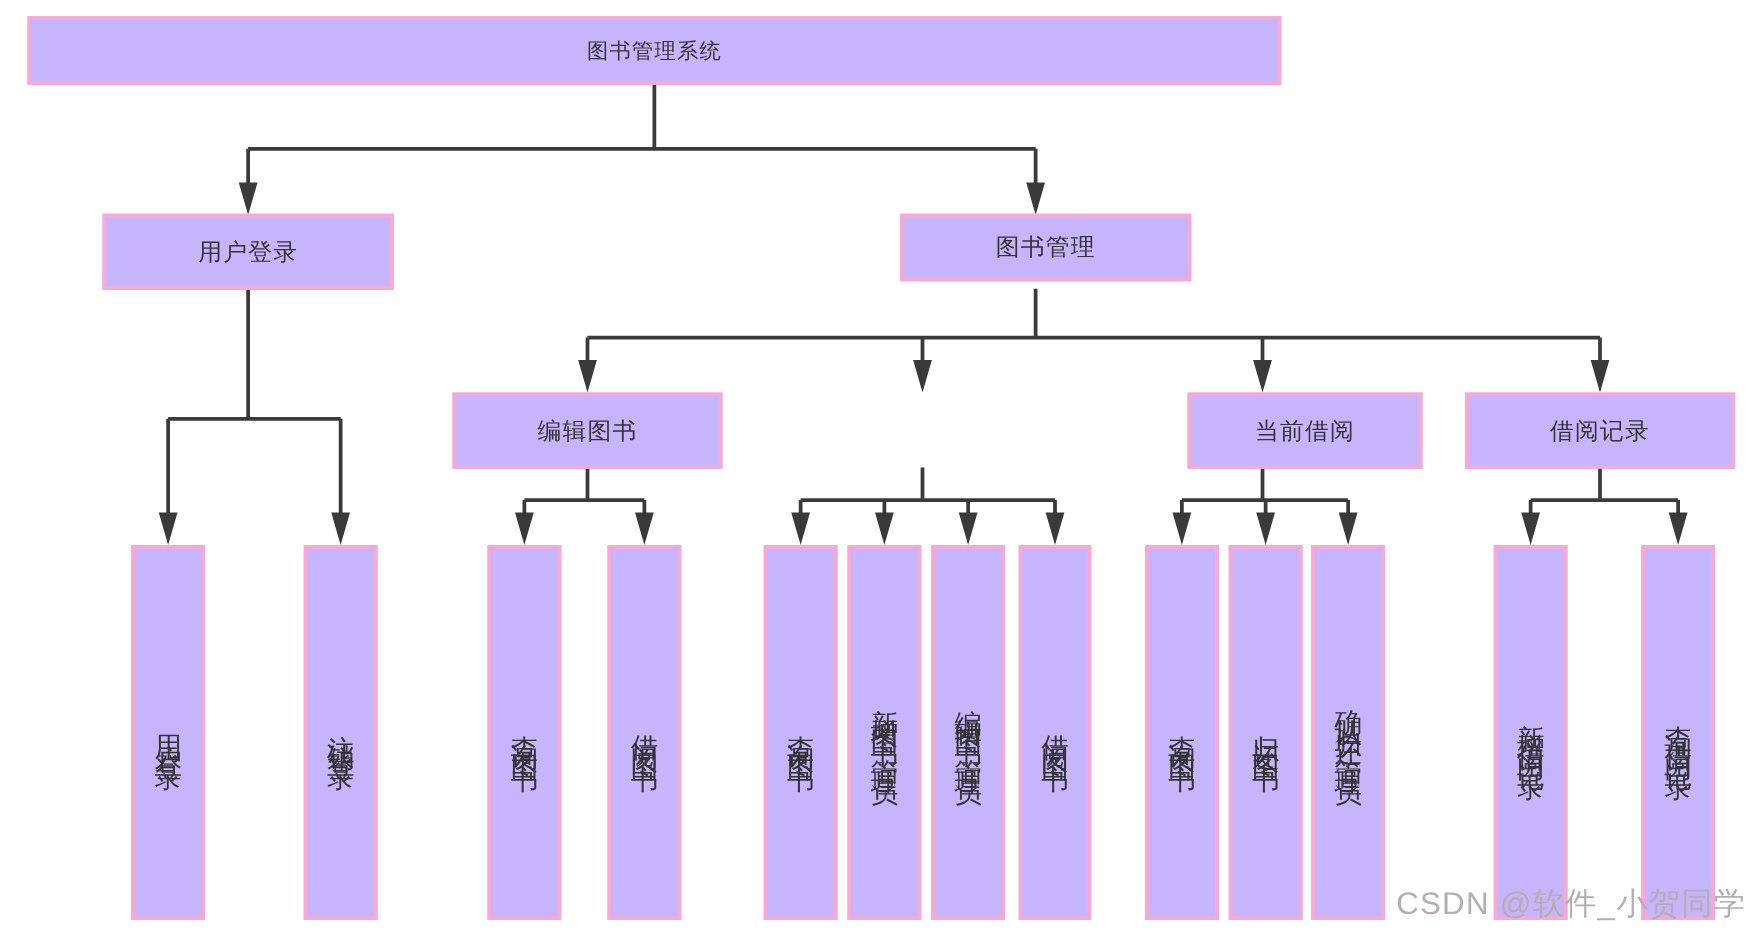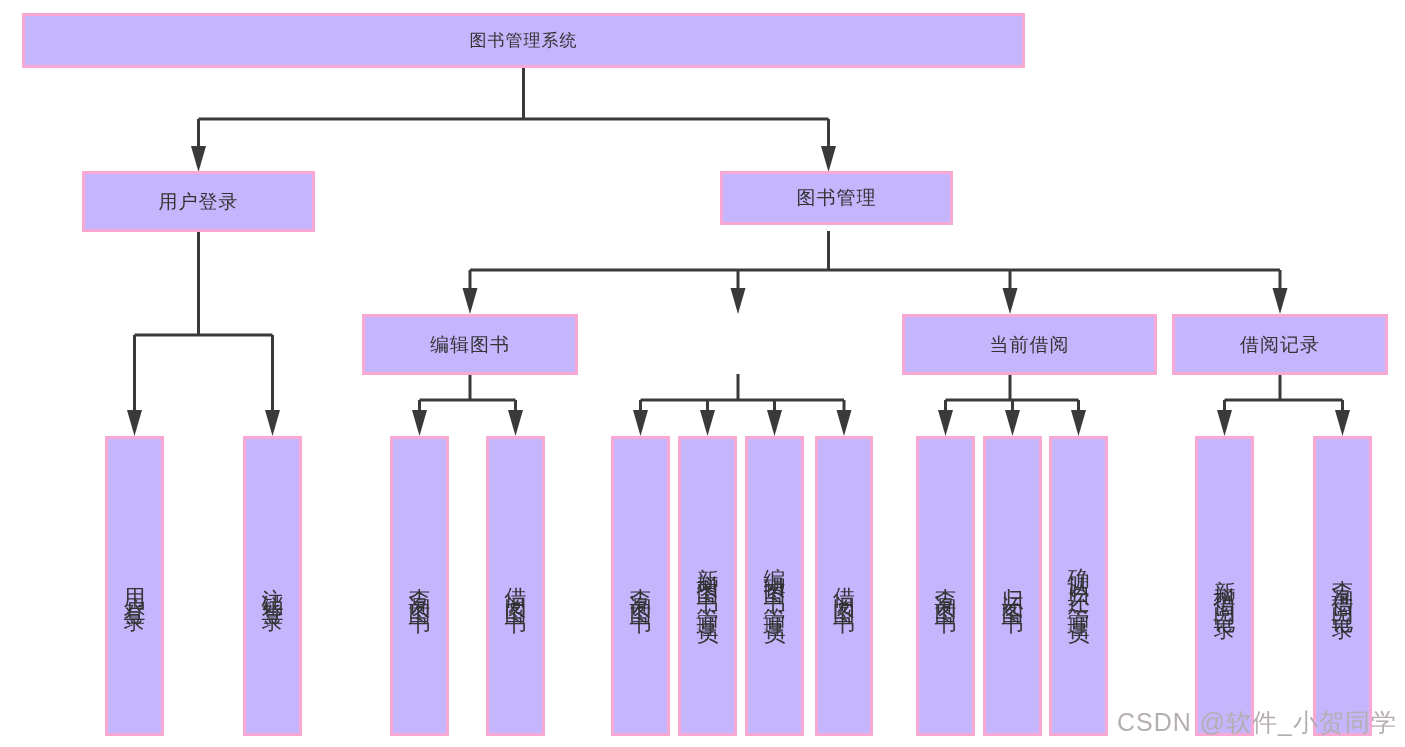--- a/index.html
+++ b/index.html
@@ -69,21 +69,21 @@
       <path d="M1342.5,436 l-7.5,-26 h15 z"></path>
     </g>
   </svg>
 
   <div class="node root-node" style="left:22px;top:13px;width:1003px;height:55px;">图书管理系统</div>
 
   <div class="node branch-node" style="left:82px;top:171px;width:233px;height:61px;">用户登录</div>
   <div class="node branch-node" style="left:692px;top:171px;width:233px;height:54px;margin-left:28px;">图书管理</div>
 
   <div class="node branch-node" style="left:362px;top:314px;width:216px;height:61px;">编辑图书</div>
-  <div class="node branch-node" style="left:902px;top:314px;width:255px;height:61px;">当前借阅</div>
+  <div class="node branch-node" style="left:950px;top:314px;width:188px;height:61px;">当前借阅</div>
   <div class="node branch-node" style="left:1172px;top:314px;width:216px;height:61px;">借阅记录</div>
 
   <div class="node leaf-node" style="left:105px;top:436px;width:59px;height:300px;">
     <span class="vtext">用户登录</span>
   </div>
   <div class="node leaf-node" style="left:243px;top:436px;width:59px;height:300px;">
     <span class="vtext">注销登录</span>
   </div>
 
   <div class="node leaf-node" style="left:390px;top:436px;width:59px;height:300px;">

